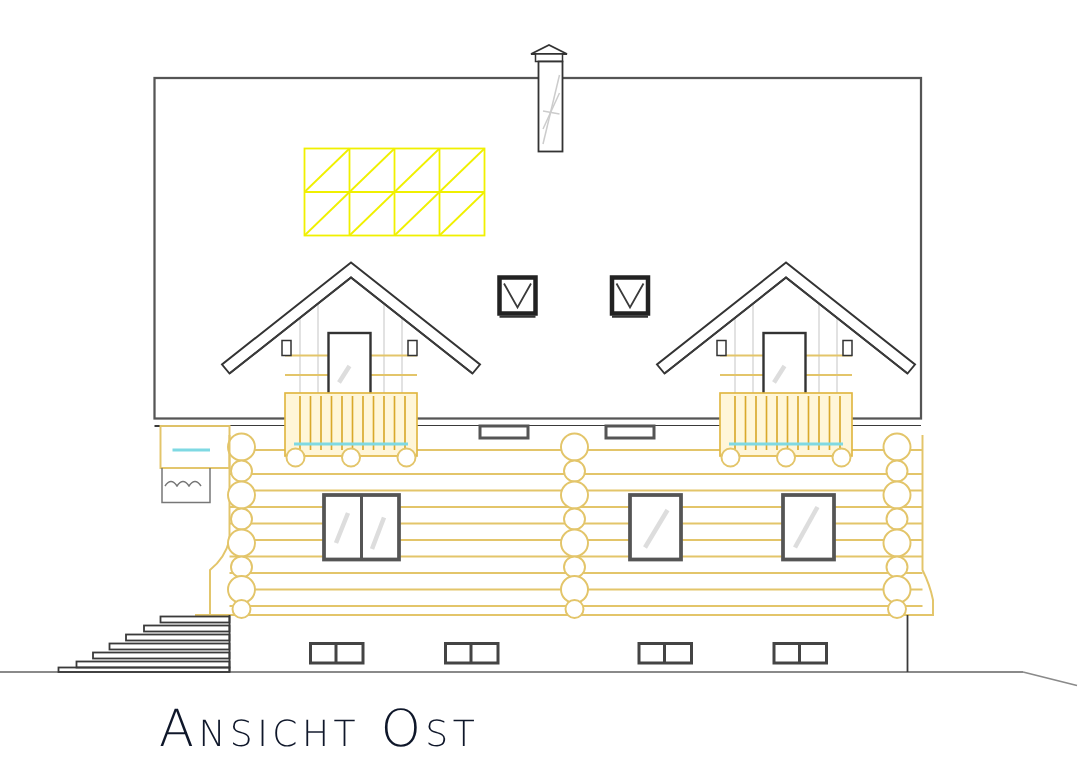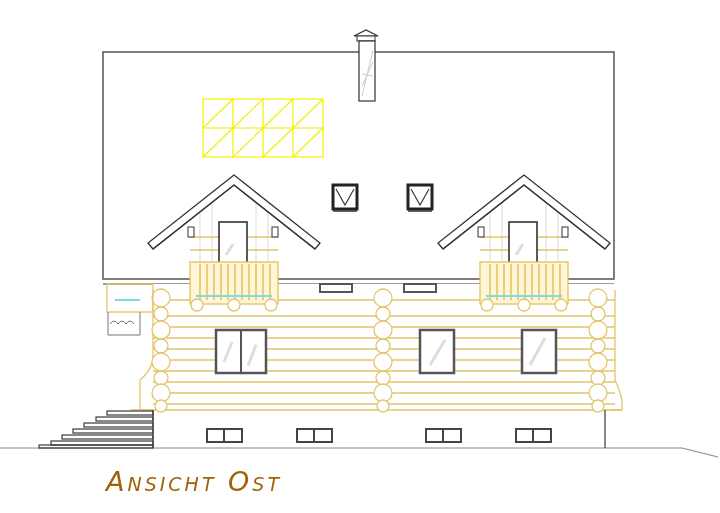--- a/index.html
+++ b/index.html
@@ -1,21 +1,21 @@
 <!DOCTYPE html>
 <html><head>
 <meta charset="utf-8">
 <style>
   html, body { margin: 0; padding: 0; background: #ffffff; }
   body { width: 720px; height: 513px; overflow: hidden; position: relative; }
   #drawing { position: absolute; left: 0; top: 0; }
   .title {
     position: absolute; left: 106px; top: 466px;
-    font-family: "DejaVu Sans", sans-serif; font-size: 27px; font-weight: 300;
-    color: #a16207; letter-spacing: 3px; font-variant: small-caps; font-style: italic;
+    font-family: "DejaVu Sans", sans-serif; font-size: 34px; font-weight: 300;
+    color: #0f172a; letter-spacing: 3px; font-variant: small-caps;
   }
   .ln { stroke: #3a3a3a; fill: none; stroke-width: 1.2; }
   .gr { stroke: #8a8a8a; fill: none; stroke-width: 1.2; }
   .log { stroke: #e3c56a; fill: none; stroke-width: 1.3; }
   .logf { stroke: #e3c56a; fill: #ffffff; stroke-width: 1.3; }
   .bal { stroke: #e0b640; fill: #fff6d8; stroke-width: 1.1; }
   .balv { stroke: #d9a92c; stroke-width: 1.1; }
   .solar { stroke: #f0f000; fill: none; stroke-width: 1.2; }
   .glass { fill: #ffffff; stroke: #555; stroke-width: 2.5; }
   .cyan { stroke: #7fd9e3; stroke-width: 2; }

